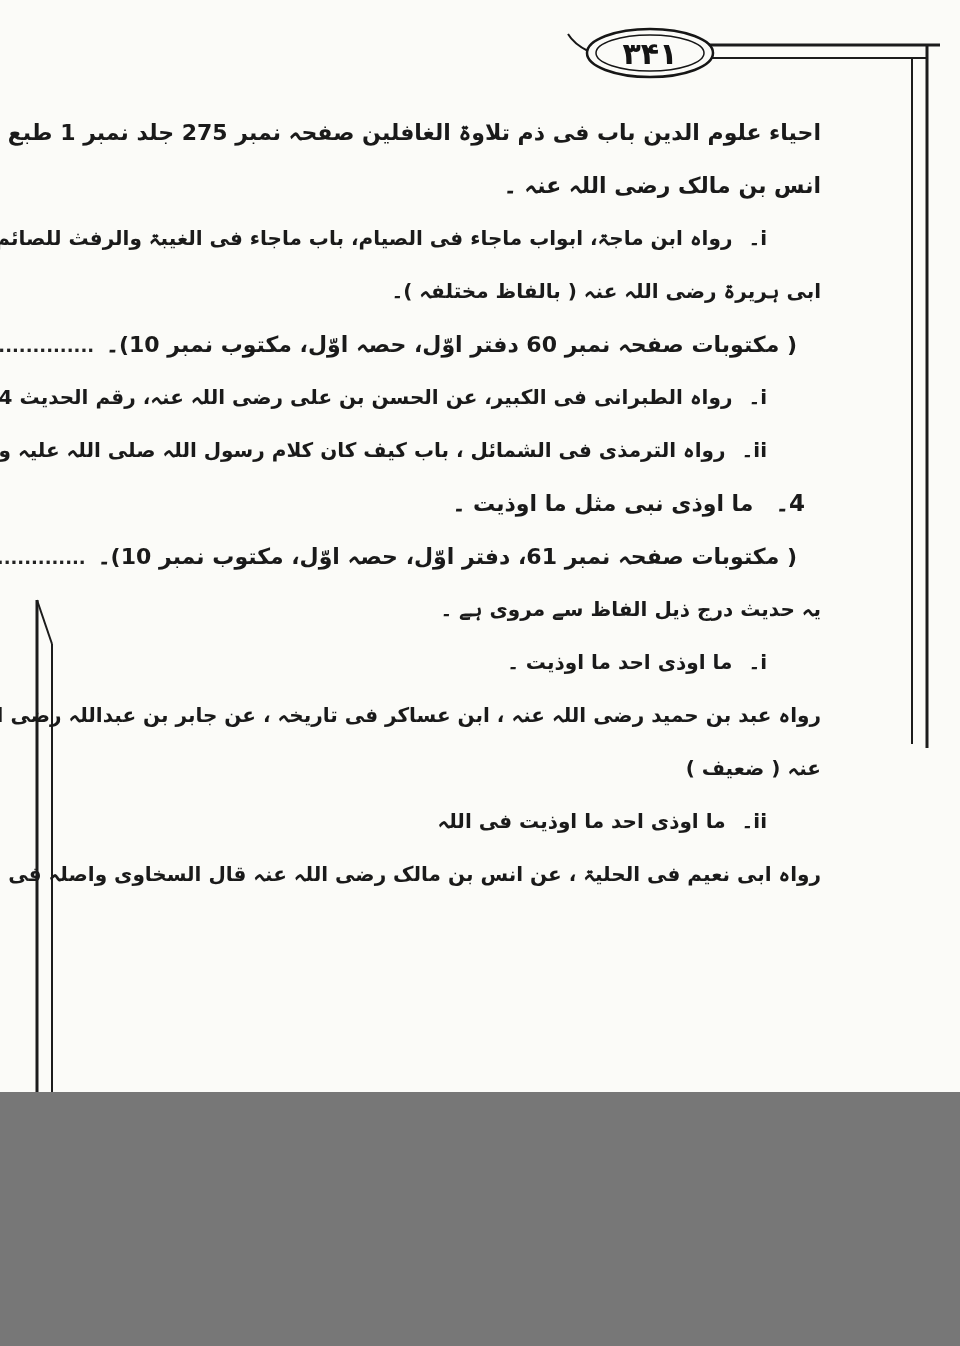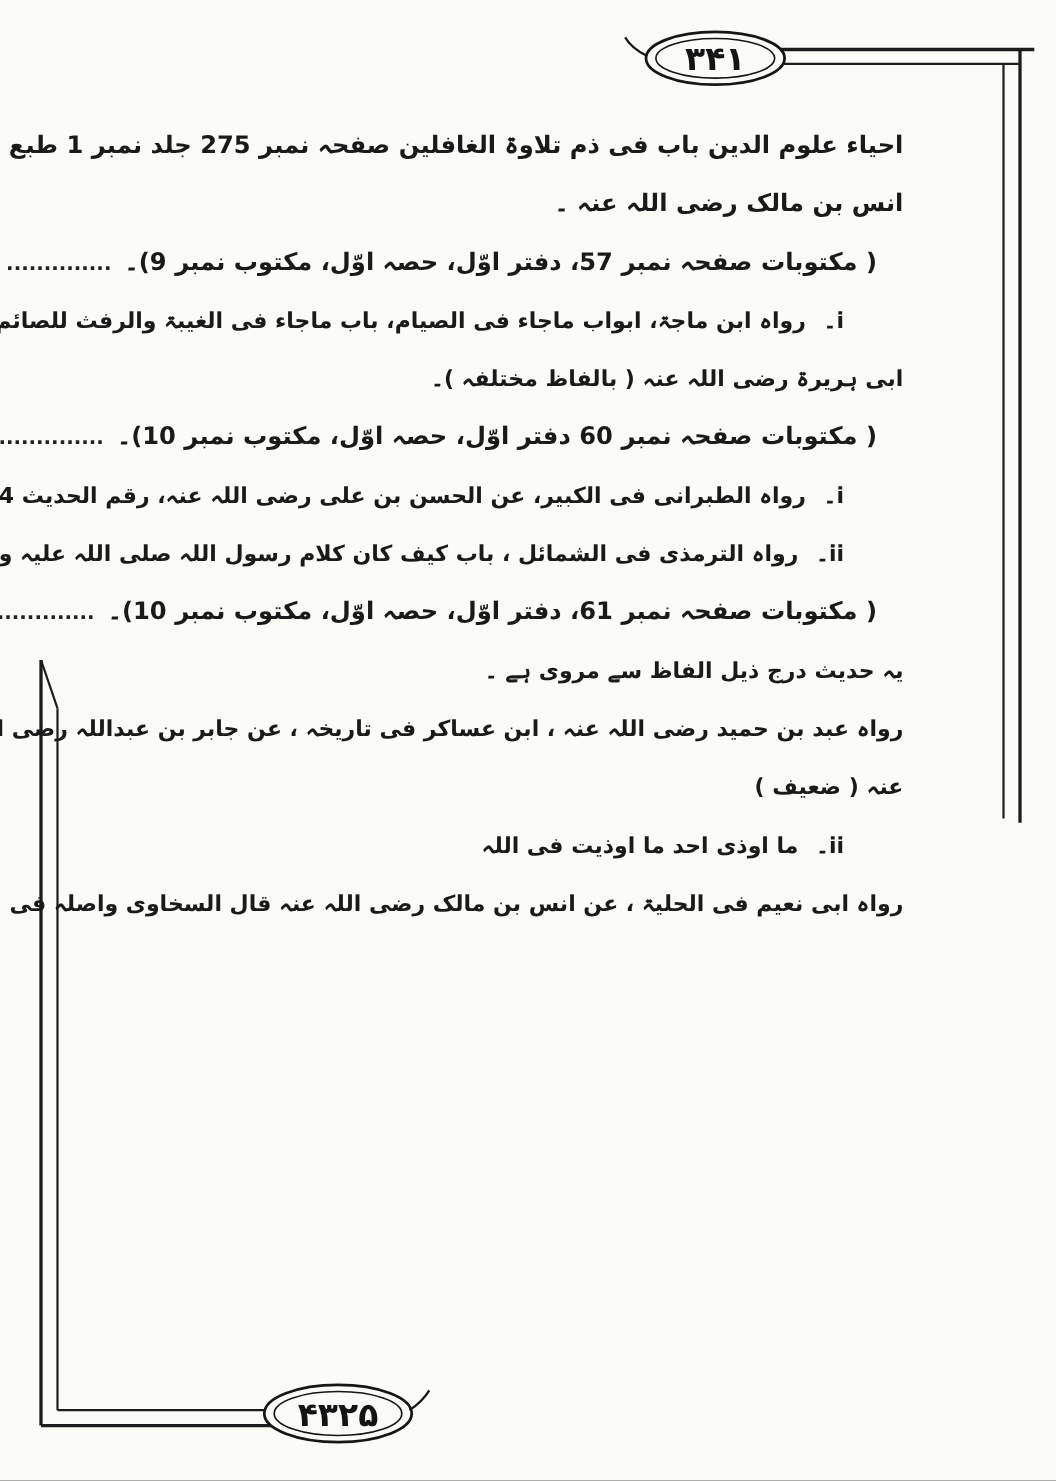--- a/index.html
+++ b/index.html
@@ -1,18 +1,18 @@
 <!DOCTYPE html>
 <html lang="ur" dir="rtl"><head>
 <meta charset="utf-8">
 <style>
   html,body{margin:0;padding:0;background:#777;}
   .page{
     position:relative;
-    width:960px;height:1346px;
+    width:960px;height:1092px;
     margin:0 auto;
     background:#fbfbf8;
     overflow:hidden;
     font-family:"DejaVu Sans", sans-serif;
     color:#161616;
   }
   .frame-svg{position:absolute;left:0;top:0;}
   .badge-num{
     font-family:"DejaVu Sans", sans-serif;
     font-weight:bold;
@@ -78,27 +78,28 @@
       <ellipse cx="307" cy="1285" rx="67" ry="26" fill="#fbfbf8" stroke="#161616" stroke-width="2.5"></ellipse>
       <ellipse cx="307" cy="1285" rx="58" ry="20" fill="none" stroke="#161616" stroke-width="1.5"></ellipse>
       <path d="M372 1282 Q384 1274 390 1264" fill="none" stroke="#161616" stroke-width="2"></path>
       <text class="badge-num" x="307" y="1296" text-anchor="middle">۴۳۲۵</text>
     </g>
   </svg>
 
   <div class="text-block" id="text-block">
       <div class="line em"><span>احیاء علوم الدین باب فی ذم تلاوۃ الغافلین صفحہ نمبر 275 جلد نمبر 1 طبع مصر عن</span></div>
       <div class="line left em"><span>انس بن مالک رضی اللہ عنہ ۔</span></div>
-      <div class="line em pad-ref"><span>( مکتوبات صفحہ نمبر 57، دفتر اوّل، حصہ اوّل، مکتوب نمبر 9)۔</span><span class="dots">..............</span></div>
       <div class="line pad-i"><span class="marker">i۔</span><span>رواہ ابن ماجۃ، ابواب ماجاء فی الصیام، باب ماجاء فی الغیبۃ والرفث للصائم، عن</span></div>
       <div class="line left"><span>ابی ہریرۃ رضی اللہ عنہ ( بالفاظ مختلفہ )۔</span></div>
       <div class="line em pad-ref"><span>( مکتوبات صفحہ نمبر 60 دفتر اوّل، حصہ اوّل، مکتوب نمبر 10)۔</span><span class="dots">..............</span></div>
       <div class="line pad-i"><span class="marker">i۔</span><span>رواہ الطبرانی فی الکبیر، عن الحسن بن علی رضی اللہ عنہ، رقم الحدیث 414 جلد 22 ۔</span></div>
       <div class="line pad-i"><span class="marker">ii۔</span><span>رواہ الترمذی فی الشمائل ، باب کیف کان کلام رسول اللہ صلی اللہ علیہ وسلم عن</span></div>
+      <div class="line em pad-num"><span class="marker marker-num">4۔</span><span>ما اوذی نبی مثل ما اوذیت ۔</span></div>
       <div class="line em pad-ref"><span>( مکتوبات صفحہ نمبر 61، دفتر اوّل، حصہ اوّل، مکتوب نمبر 10)۔</span><span class="dots">..............</span></div>
       <div class="line"><span>یہ حدیث درج ذیل الفاظ سے مروی ہے ۔</span></div>
+      <div class="line pad-i"><span class="marker">i۔</span><span>ما اوذی احد ما اوذیت ۔</span></div>
       <div class="line"><span>رواہ عبد بن حمید رضی اللہ عنہ ، ابن عساکر فی تاریخہ ، عن جابر بن عبداللہ رضی اللہ</span></div>
       <div class="line left"><span>عنہ ( ضعیف )</span></div>
       <div class="line pad-i"><span class="marker">ii۔</span><span>ما اوذی احد ما اوذیت فی اللہ</span></div>
       <div class="line"><span>رواہ ابی نعیم فی الحلیۃ ، عن انس بن مالک رضی اللہ عنہ قال السخاوی واصلہ فی البخاری</span></div>
     </div>
 
 </div>
 
 </body></html>

